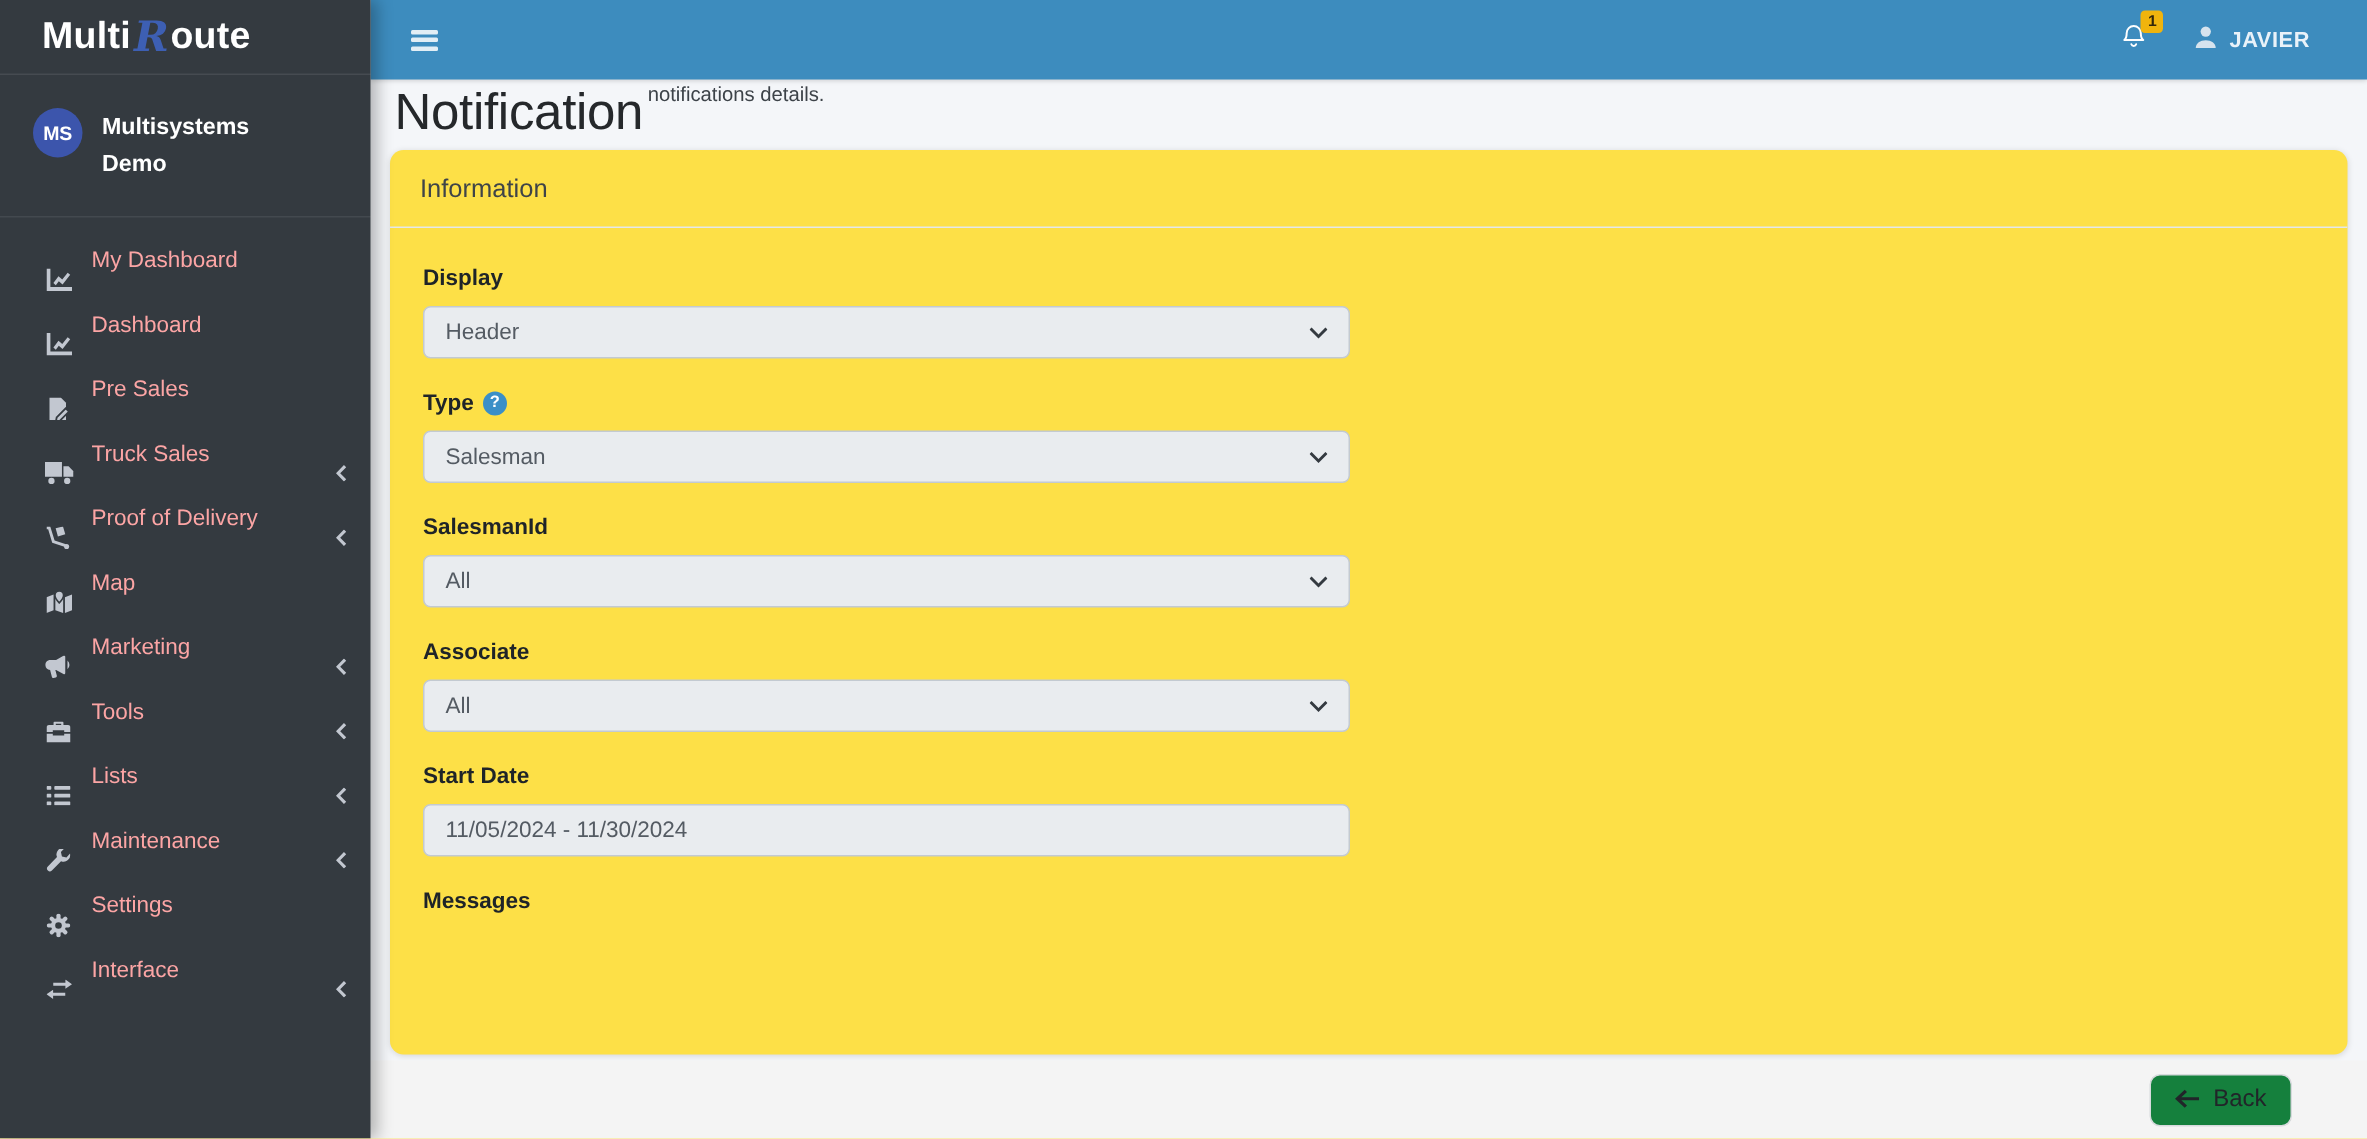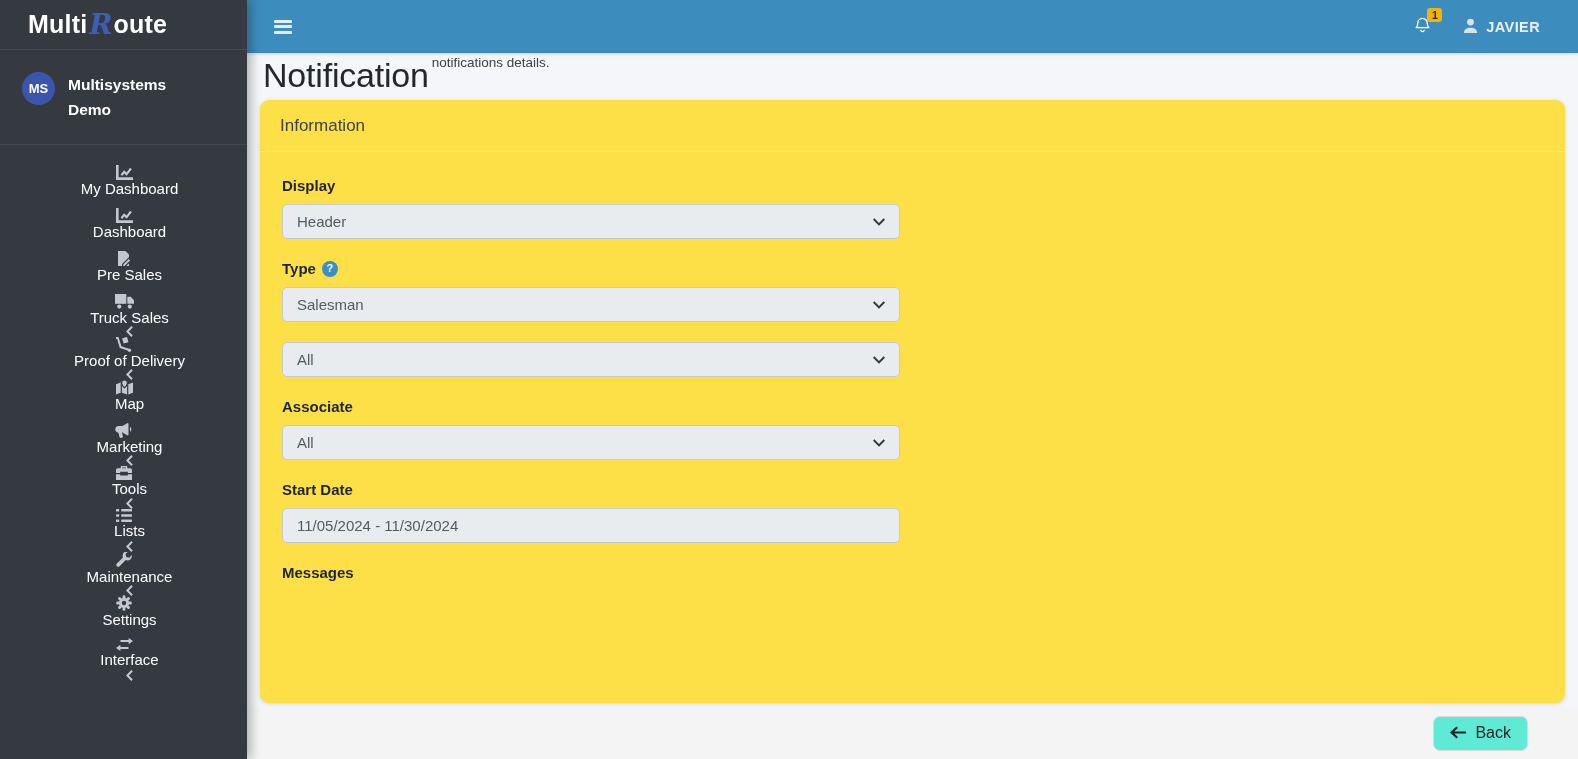--- a/index.html
+++ b/index.html
@@ -37,22 +37,22 @@
   }
   .avatar {
     width:33px; height:33px; border-radius:50%; background:#3c55ac;
     color:#fff; font-weight:700; font-size:13px;
     display:flex; align-items:center; justify-content:center; flex:none;
   }
   .user-name { margin-left:13px; font-size:15.5px; font-weight:600; color:#fff; line-height:25px; cursor:pointer; }
   .side-nav { padding-top:20px; }
   .side-nav ul { list-style:none; }
   .nav-item {
-    display:flex; align-items:center; height:43px;
-    padding:0 16px 0 28px; font-size:15px; cursor:pointer; color:#ffffff;flex-direction:column;
+    display:flex; height:43px;
+    padding:0 16px 0 28px; font-size:15px; cursor:pointer; color:#fca5a5;
   }
   .nav-icon { width:22px; display:flex; justify-content:center; align-items:center; margin-right:11px; }
   .nav-icon svg { fill:#c2c7d0; }
   .nav-label { flex:1; white-space:nowrap; }
   .chev { display:flex; align-items:center; }
   .chev svg { fill:#c2c7d0; }
 
   
   .main { flex:1; display:flex; flex-direction:column; height:759px; min-width:0; }
 
@@ -112,21 +112,21 @@
   }
   .control .caret { margin-left:auto; display:flex; }
 
   .page-footer {
     height:52px; flex:none; background:#f4f4f4;
     display:flex; align-items:center; justify-content:flex-end;
     padding-right:50px;
   }
   .back-btn {
     display:flex; align-items:center; gap:9px;
-    background:#5eead4; border:1px solid #d7dadd; border-radius:7px;
+    background:#15803d; border:1px solid #d7dadd; border-radius:7px;
     padding:7px 16px 8px; font-size:16px; color:#212529;
     font-family:inherit; cursor:pointer;
   }
   .back-btn svg { fill:#212529; }
 </style>
 </head>
 <body>
 
 <aside class="sidebar">
   <div class="brand">
@@ -365,20 +365,23 @@
             <span>Salesman</span>
             <span class="caret">
                 <svg width="12" height="8" viewBox="0 0 13 8">
                   <path d="M1.5 0l5 5 5-5L13 1.5 6.5 8 0 1.5z" fill="#343a40"></path>
                 </svg>
               </span>
           </div>
         </div>
 
         <div class="form-group">
+          <div class="field-label">
+              <span>SalesmanId</span>
+            </div>
           <div class="control">
             <span>All</span>
             <span class="caret">
                 <svg width="12" height="8" viewBox="0 0 13 8">
                   <path d="M1.5 0l5 5 5-5L13 1.5 6.5 8 0 1.5z" fill="#343a40"></path>
                 </svg>
               </span>
           </div>
         </div>
 

